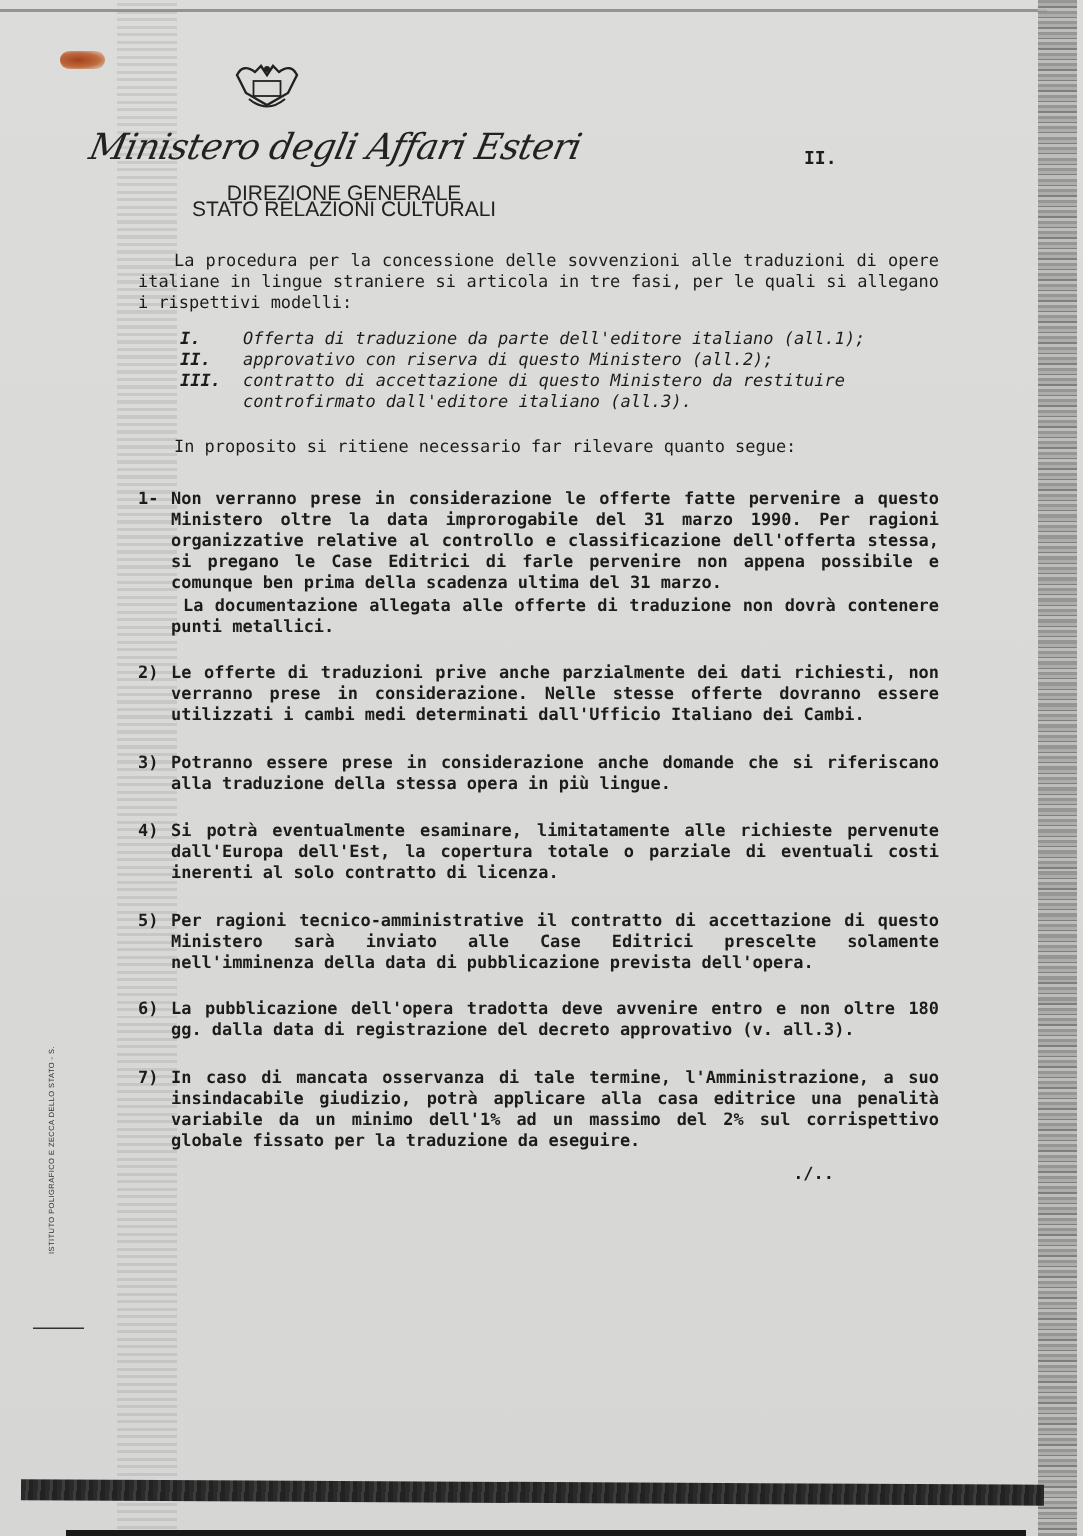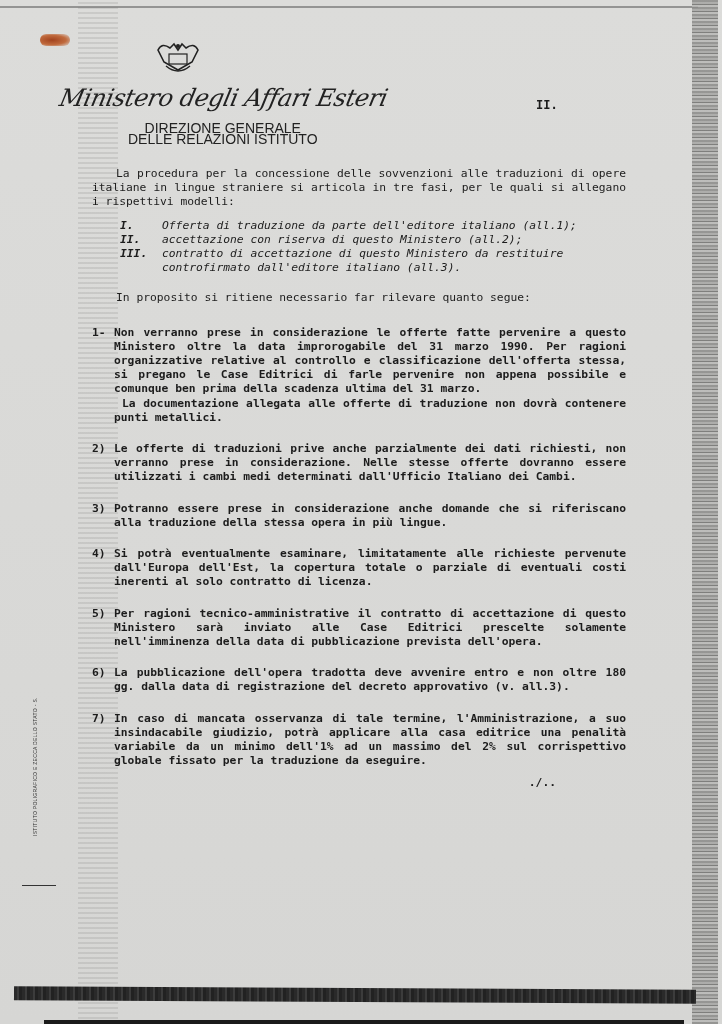--- a/index.html
+++ b/index.html
@@ -96,36 +96,36 @@
   <svg class="emblem" viewBox="0 0 52 36">
     <path d="M6 10 Q10 2 18 8 L22 4 L26 10 L30 4 L34 8 Q42 2 46 10 L40 22 L26 30 L12 22 Z" fill="none" stroke="#222" stroke-width="1.6"></path>
     <rect x="17" y="14" width="18" height="10" fill="none" stroke="#222" stroke-width="1.2"></rect>
     <path d="M14 26 Q26 36 38 26" fill="none" stroke="#222" stroke-width="1.4"></path>
     <circle cx="26" cy="6" r="2" fill="#222"></circle>
   </svg>
 
   <div class="ministry">Ministero degli Affari Esteri</div>
   <div class="direzione">
     <div>DIREZIONE GENERALE</div>
-    <div>DELLE RELAZIONI ISTITUTO</div>
+    <div>STATO RELAZIONI CULTURALI</div>
   </div>
 
   <div class="page-num">II.</div>
 
   <div class="body-text">
     <p class="para intro">La procedura per la concessione delle sovvenzioni alle traduzioni di opere italiane in lingue straniere si articola in tre fasi, per le quali si allegano i rispettivi modelli:</p>
 
     <ul class="phase-list">
       <li>
           <span class="num">I.</span>
           <span>Offerta di traduzione da parte dell'editore italiano (all.1);</span>
         </li>
       <li>
           <span class="num">II.</span>
-          <span>accettazione con riserva di questo Ministero (all.2);</span>
+          <span>approvativo con riserva di questo Ministero (all.2);</span>
         </li>
       <li>
           <span class="num">III.</span>
           <span>contratto di accettazione di questo Ministero da restituire controfirmato dall'editore italiano (all.3).</span>
         </li>
     </ul>
 
     <p class="para proposito">In proposito si ritiene necessario far rilevare quanto segue:</p>
 
     <div class="items">

